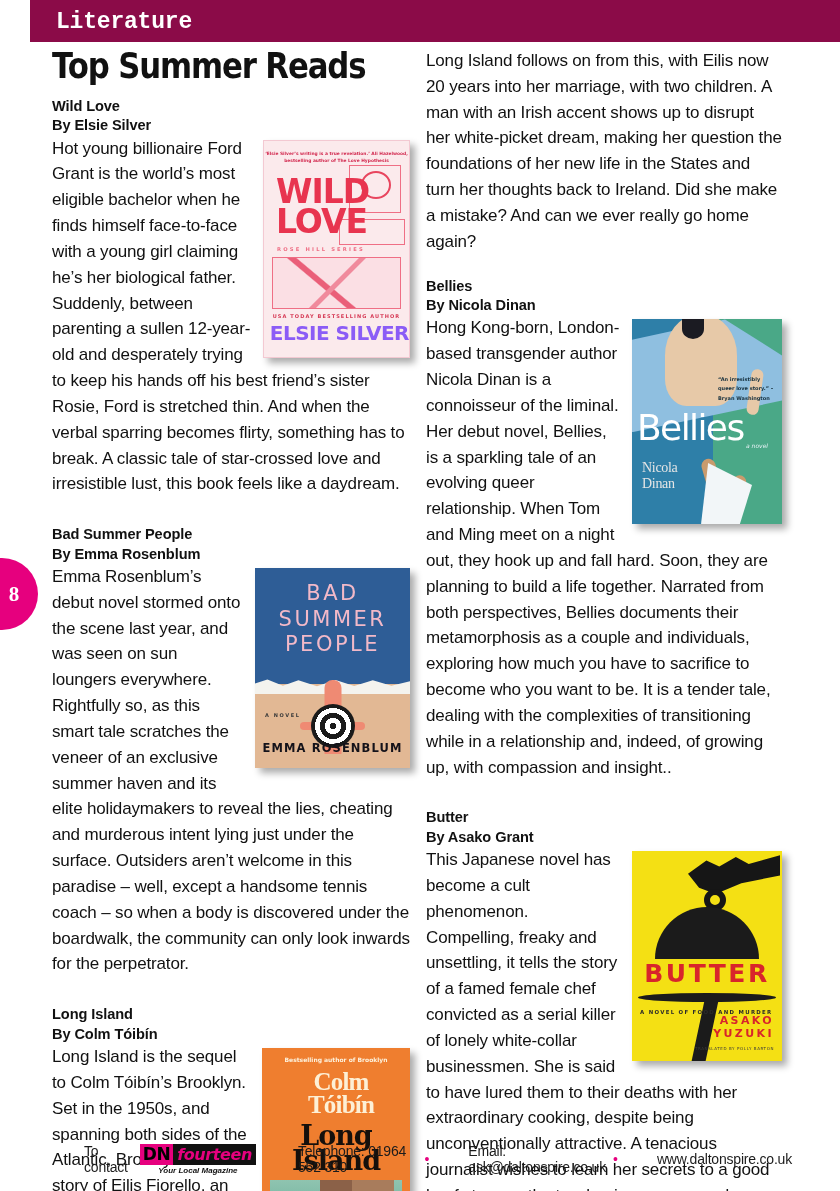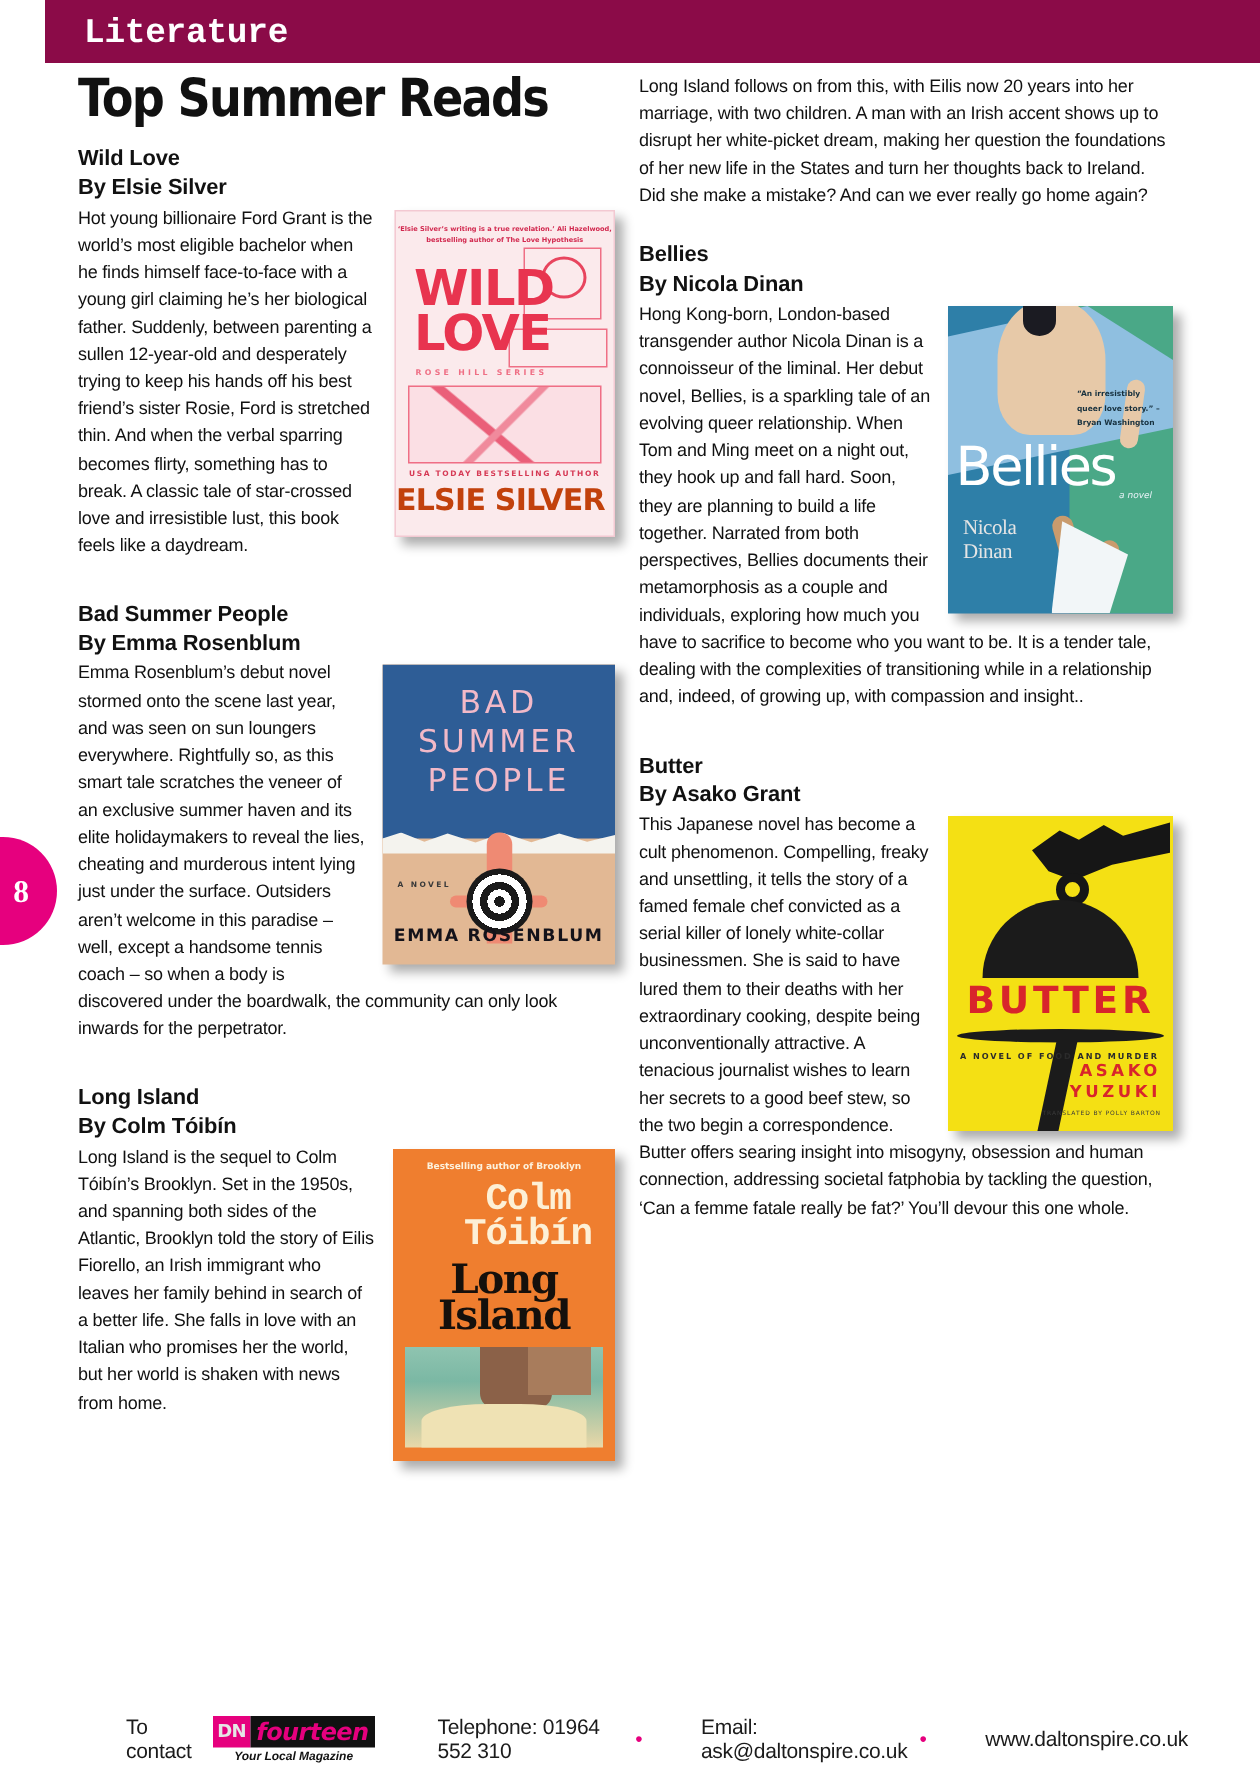--- a/index.html
+++ b/index.html
@@ -49,21 +49,21 @@
     margin-bottom: 12px; line-height: 1.05;
     white-space: nowrap;
   }
 
   .book { position: relative; margin-bottom: 6px; }
   .bk-title, .bk-author {
     font-size: 14.6px; font-weight: bold; color: #111;
     line-height: 1.33; letter-spacing: -0.1px;
   }
   .bk-body {
-    font-size: 12px; color: #111; line-height: 1.52;
+    font-size: 17px; color: #111; line-height: 1.52;
     letter-spacing: -0.15px; text-align: left;
   }
   .spacer-gap { height: 22px; }
 
   
   .cover-float { float: right; margin: 4px 0 4px 12px; }
 
   
   .cover {
     position: relative; overflow: hidden;
@@ -95,22 +95,22 @@
     border:1.5px solid #ef6f85; background:
       linear-gradient(135deg, transparent 48%, #f08a9c 49%, #f08a9c 52%, transparent 53%),
       linear-gradient(-140deg, transparent 55%, #ea5f79 56%, #ea5f79 60%, transparent 61%),
       #fbdfe4;
   }
   .cov-wild .wl-ua {
     position:absolute; bottom:38px; left:0; width:100%; text-align:center;
     font-size:5px; font-weight:bold; letter-spacing:1.1px; color:#d63a55;
   }
   .cov-wild .wl-auth {
-    position:absolute; bottom:12px; left:0; width:100%; text-align:left;
-    font-size:20px; font-weight:bold; color:#c2410c; letter-spacing:-0.5px;
+    position:absolute; bottom:12px; left:0; width:100%; text-align:right;
+    font-size:20px; font-weight:bold; color:#8b5cf6; letter-spacing:-0.5px;
   }
 
   
   .cov-bsp { width:155px; height:200px; background:#e2b894; }
   .cov-bsp .bs-sky { position:absolute; top:0; left:0; width:100%; height:58%; background:#2e5d96; }
   .cov-bsp .bs-foam { position:absolute; top:55%; left:0; width:100%; height:8%; background:#f4f3ee;
     clip-path: polygon(0 35%,8% 10%,18% 48%,28% 14%,40% 52%,52% 12%,64% 50%,76% 14%,88% 48%,100% 20%,100% 100%,0 100%); }
   .cov-bsp .bs-t {
     position:absolute; top:13px; left:0; width:100%; text-align:center;
     color:#f2b9c8; font-size:21px; font-weight:normal; letter-spacing:2.5px; line-height:1.22;
@@ -127,22 +127,22 @@
   .cov-bsp .bs-novel { position:absolute; top:72%; left:10px; font-size:5px; letter-spacing:1.6px; color:#3a3a3a; font-weight:bold; }
   .cov-bsp .bs-auth {
     position:absolute; bottom:13px; left:0; width:100%; text-align:center;
     font-size:11.5px; font-weight:bold; color:#14121a; letter-spacing:1.1px;
   }
 
   
   .cov-li { width:148px; height:208px; background:#ef7e2f; }
   .cov-li .li-best { position:absolute; top:8px; left:0; width:100%; text-align:center; font-size:6px; color:#fdf2dd; font-weight:bold; }
   .cov-li .li-name {
-    position:absolute; top:22px; left:16px; width:100%; text-align:center;
-    font-family:Liberation Mono, monospace; font-weight:bold; font-size:25px; color:#fdf0d6;
+    position:absolute; top:22px; left:5px; width:100%; text-align:center;
+    font-family:Liberation Serif, serif; font-weight:bold; font-size:25px; color:#fdf0d6;
     line-height:0.93; letter-spacing:-0.8px;
   }
   .cov-li .li-title {
     position:absolute; top:76px; left:0; width:100%; text-align:center;
     font-family:"DejaVu Serif", serif; font-weight:bold; font-size:27px; color:#15100c;
     line-height:0.92; letter-spacing:-1px;
   }
   .cov-li .li-photo {
     position:absolute; left:8px; right:8px; top:132px; bottom:9px;
     background: linear-gradient(180deg,#8fc4b0 0%, #7bb8a4 34%, #e9d8a8 100%);
@@ -194,21 +194,21 @@
   .cov-but .bu-auth { position:absolute; bottom:20px; right:8px; text-align:right;
     font-size:11px; font-weight:bold; color:#d8252b; letter-spacing:2.4px; line-height:1.25; }
   .cov-but .bu-tr { position:absolute; bottom:10px; right:8px; font-size:4px; color:#3a3a3a; letter-spacing:0.6px; }
 
   
   .footer { position:absolute; left:52px; top:1143px; width:740px; display:flex; align-items:center; }
   .foot-txt { font-size:14px; color:#1b1b1b; letter-spacing:-0.2px;margin-left:32px; }
   .logo { position:relative; margin:0 10px; display:inline-block; }
   .logo-row { display:flex; align-items:stretch; height:21px; }
   .logo-dn {
-    background:#e6007e; color:#e5e5e5; font-weight:bold; font-size:12px;
+    background:#e6007e; color:#000000; font-weight:bold; font-size:17px;
     padding:1px 3px; font-family:"DejaVu Sans", sans-serif; letter-spacing:-0.5px;
     display:flex; align-items:center;
   }
   .logo-four {
     background:#111; color:#e6007e; font-weight:bold; font-size:16px;
     padding:1px 4px; font-style:italic; font-family:"DejaVu Sans", sans-serif;
     display:flex; align-items:center; letter-spacing:-0.4px;
   }
   .logo-sub { text-align:center; font-size:8px; font-style:italic; color:#111; font-weight:bold; margin-top:1px; }
   .dot { color:#e6007e; margin:0 7px; font-size:14px; }

